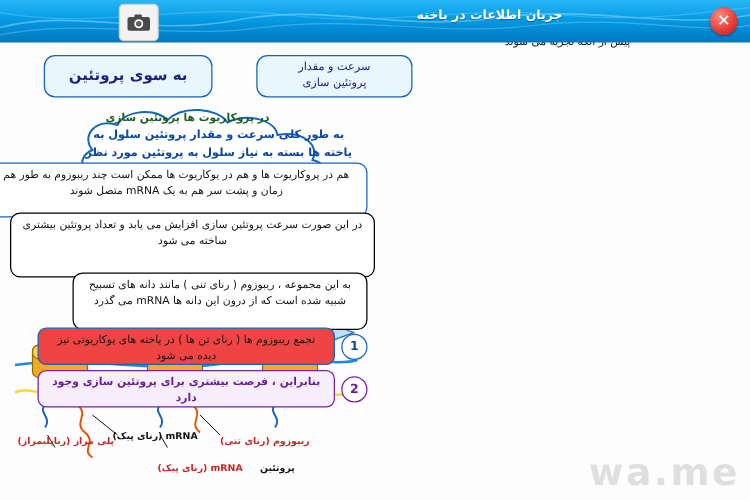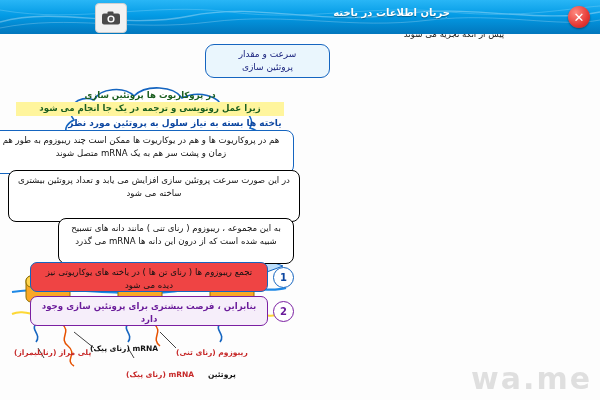--- a/index.html
+++ b/index.html
@@ -154,20 +154,23 @@
     <div class="header-title">جریان اطلاعات در یاخته</div>
 
     <div class="close-btn">
       <span>✕</span>
     </div>
   </div>
 
   <div class="rbox box-rate">
     <span style="white-space:pre-line">سرعت و مقدار
 پروتئین سازی</span>
+  </div>
+  <div class="rbox box-protein">
+    <span>به سوی پروتئین</span>
   </div>
 
   <div class="cloud">
     <svg viewBox="0 0 250 78" preserveAspectRatio="none">
       <path d="M36,58 C14,58 10,42 24,36 C14,24 28,10 44,16 C50,4 74,2 84,12
                C96,0 124,2 132,14 C148,6 170,12 172,24 C192,20 206,32 200,44
                C216,48 214,64 196,66 C186,76 160,76 150,68 C136,78 108,78 98,68
                C84,76 60,74 54,64 C48,68 40,66 36,58 Z" fill="#ffffff" stroke="#1565c0" stroke-width="1.6"></path>
       <circle cx="30" cy="70" r="5" fill="#ffffff" stroke="#1565c0" stroke-width="1.3"></circle>
       <circle cx="20" cy="76" r="3" fill="#ffffff" stroke="#1565c0" stroke-width="1.1"></circle>
@@ -297,21 +300,20 @@
     </svg>
     <div class="dg-label" style="left:82px;top:82px;">mRNA (رنای پیک)</div>
     <div class="dg-label red" style="left:6px;top:86px;white-space:pre-line;">پلی مراز (رناپلیمراز)</div>
     <div class="dg-label red" style="left:168px;top:86px;white-space:pre-line;">ریبوزوم (رنای تنی)</div>
     <div class="dg-label" style="left:200px;top:108px;">پروتئین</div>
     <div class="dg-label red" style="left:118px;top:108px;">mRNA (رنای پیک)</div>
   </div>
 
   <div class="tbox t1">
     <div>در پروکاریوت ها پروتئین سازی</div>
-    <div class="hl">زیرا عمل رونویسی و ترجمه در یک جا انجام می شود</div>
   </div>
 
   <div class="tbox t2">
     <span>هم در پروکاریوت ها و هم در یوکاریوت ها ممکن است چند ریبوزوم به طور هم زمان و پشت سر هم به یک mRNA متصل شوند</span>
   </div>
 
   <div class="tbox t3">
     <span>در این صورت سرعت پروتئین سازی افزایش می یابد و تعداد پروتئین بیشتری ساخته می شود</span>
   </div>
 

